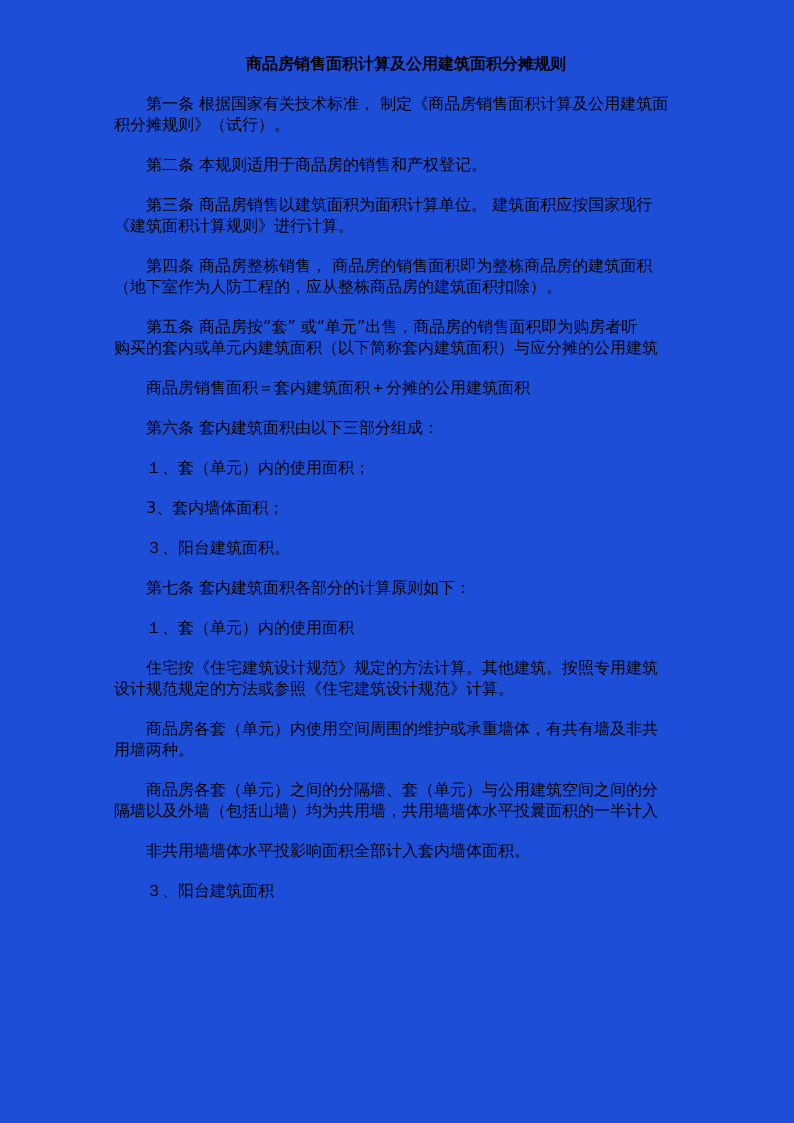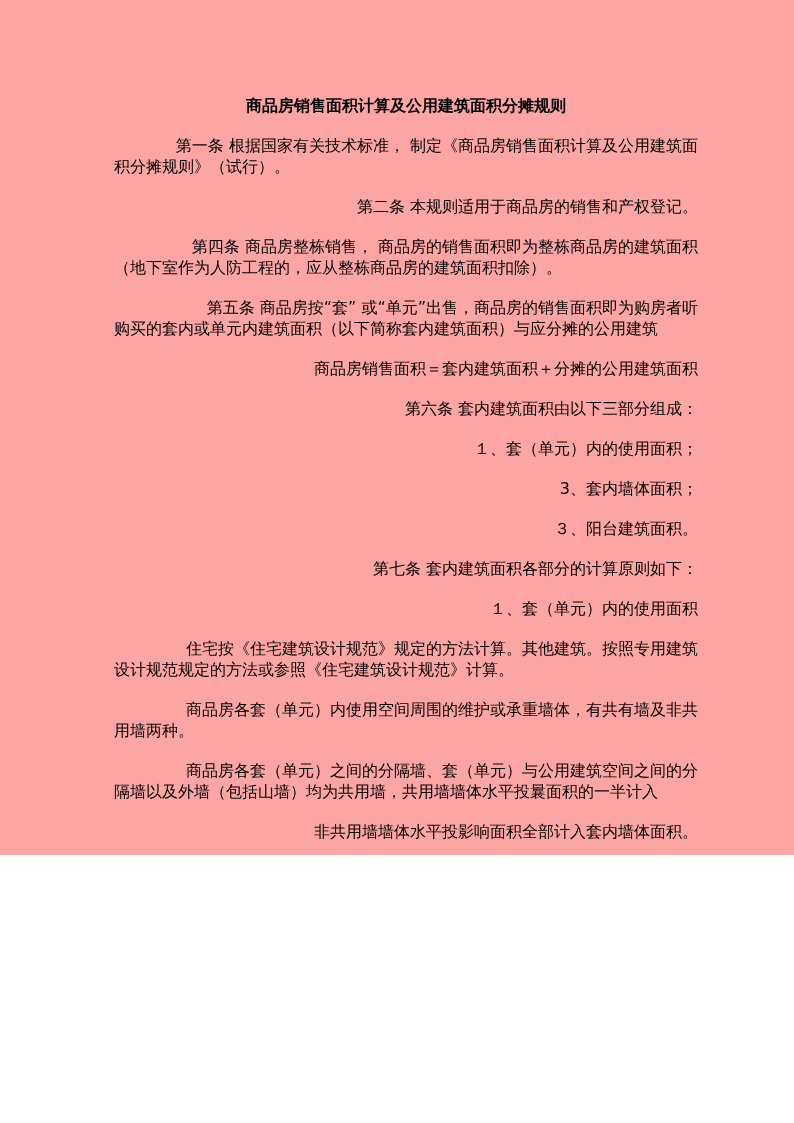--- a/index.html
+++ b/index.html
@@ -3,24 +3,24 @@
 <meta charset="utf-8">
 <style>
   html, body {
     margin: 0;
     padding: 0;
     background: #ffffff;
   }
   .page {
     position: relative;
     width: 794px;
-    height: 855px;
+    height: 1123px;
     box-sizing: border-box;
-    background: #fca5a5;
-    padding: 95px 96px 0 114px;
+    background: #1d4ed8;
+    padding: 53px 96px 0 114px;
     overflow: hidden;
     font-family: "DejaVu Sans", sans-serif;
     font-size: 16px;
     color: #000000;
   }
   .doc-title {
     margin: 0 0 19px 0;
     font-size: 16px;
     font-weight: bold;
     text-align: center;
@@ -32,41 +32,44 @@
     padding: 0;
   }
   .line {
     line-height: 21px;
     height: 21px;
     white-space: nowrap;
     overflow: hidden;
   }
   .line.first {
     padding-left: 32px; 
-    text-align: right;
   }
 </style>
 </head>
 <body>
 
 <div class="page">
 
   <h1 class="doc-title">商品房销售面积计算及公用建筑面积分摊规则</h1>
 
   <div>
 
     <div class="para">
       <div class="line first">第一条 根据国家有关技术标准， 制定《商品房销售面积计算及公用建筑面</div>
       <div class="line">积分摊规则》（试行）。</div>
     </div>
 
     <div class="para">
       <div class="line first">第二条 本规则适用于商品房的销售和产权登记。</div>
     </div>
 
+    <div class="para">
+      <div class="line first">第三条 商品房销售以建筑面积为面积计算单位。 建筑面积应按国家现行</div>
+      <div class="line">《建筑面积计算规则》进行计算。</div>
+    </div>
 
     <div class="para">
       <div class="line first">第四条 商品房整栋销售， 商品房的销售面积即为整栋商品房的建筑面积</div>
       <div class="line">（地下室作为人防工程的，应从整栋商品房的建筑面积扣除）。</div>
     </div>
 
     <div class="para">
       <div class="line first">第五条 商品房按“套” 或“单元”出售，商品房的销售面积即为购房者听</div>
       <div class="line">购买的套内或单元内建筑面积（以下简称套内建筑面积）与应分摊的公用建筑</div>
     </div>

